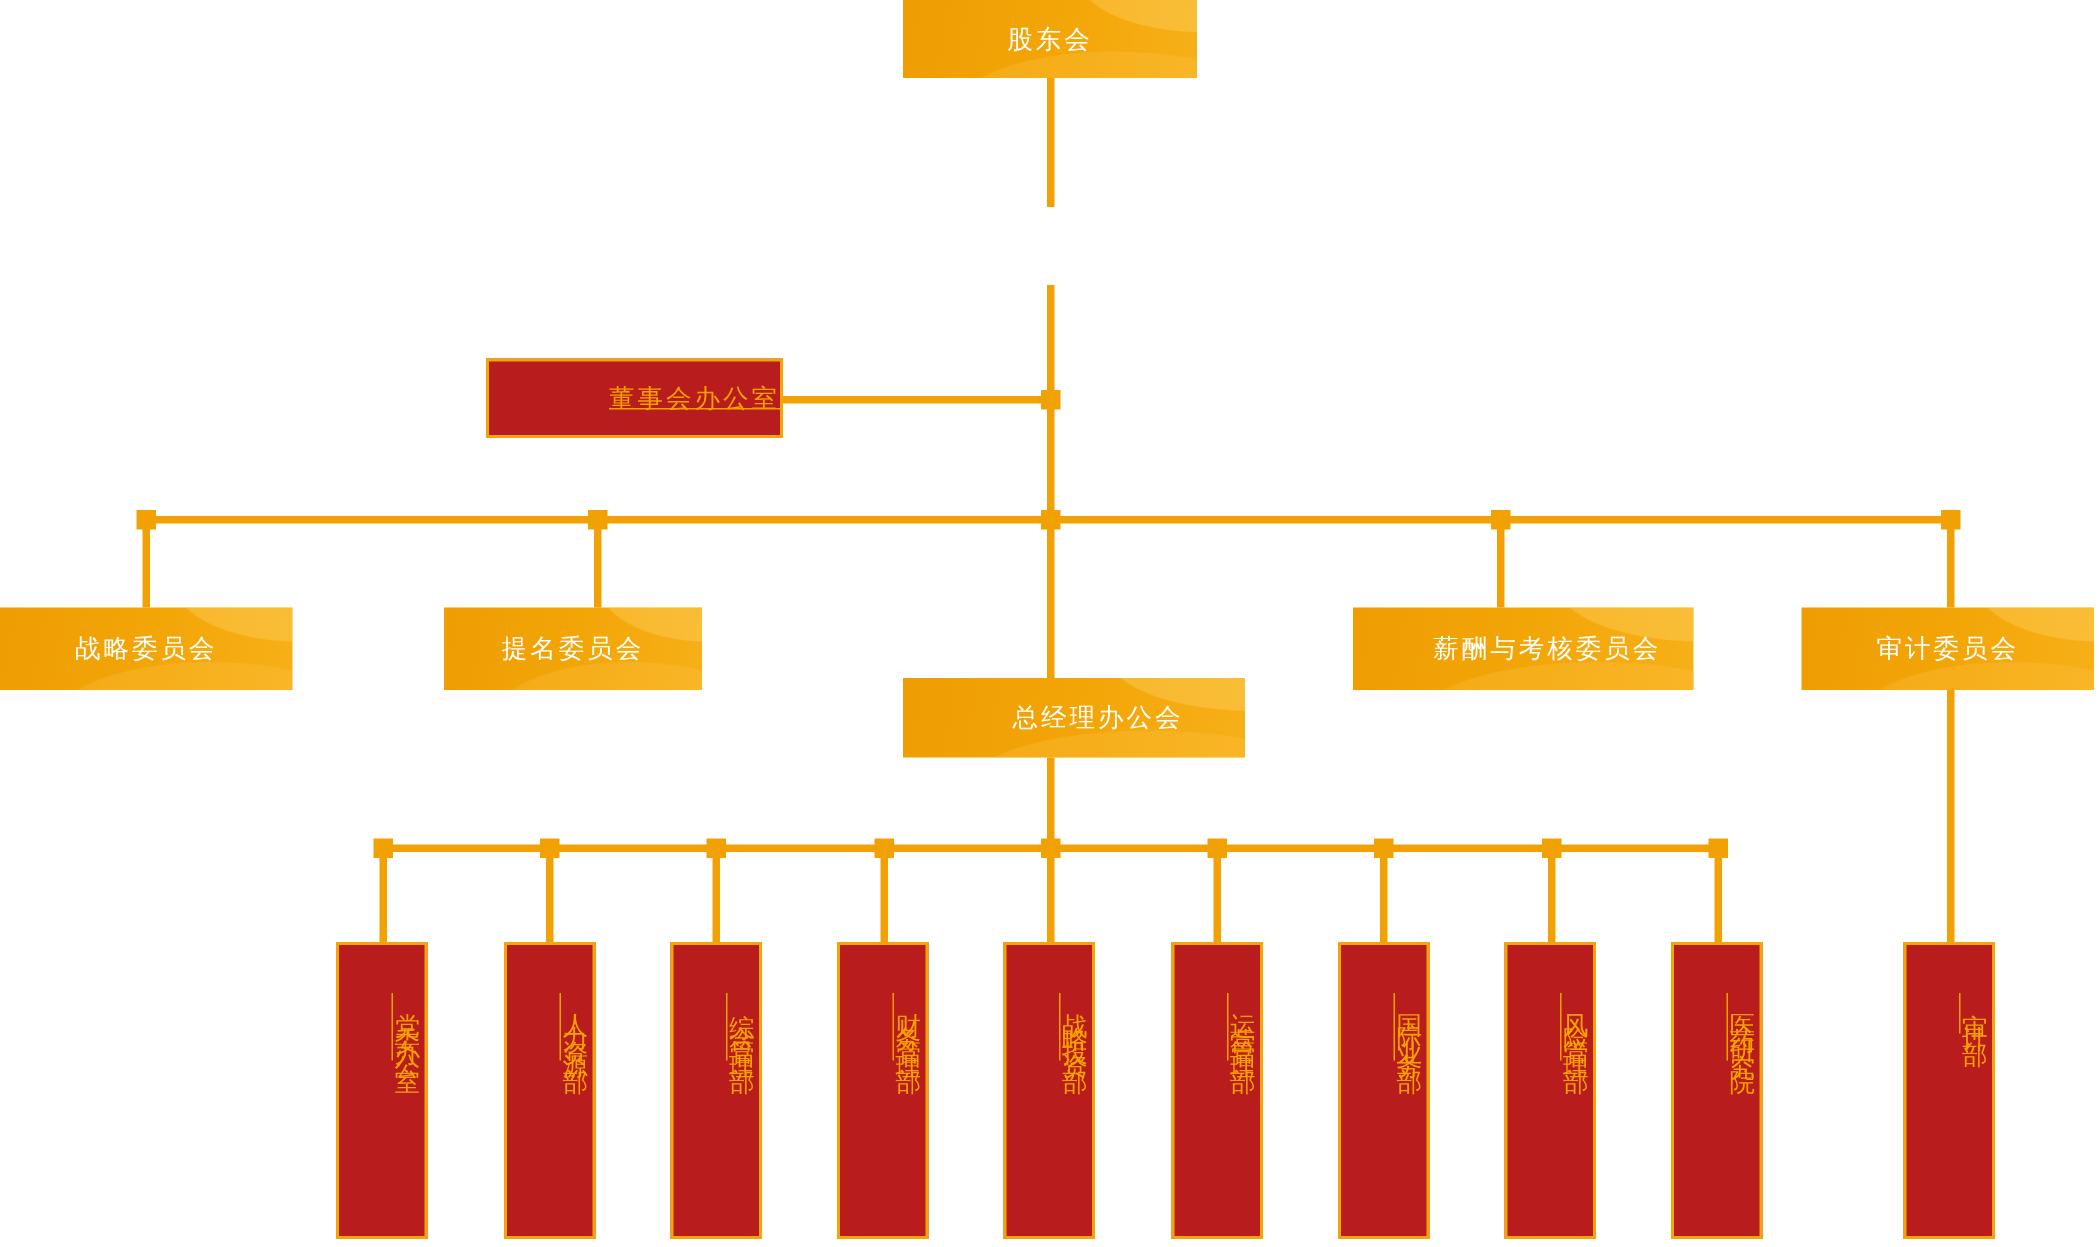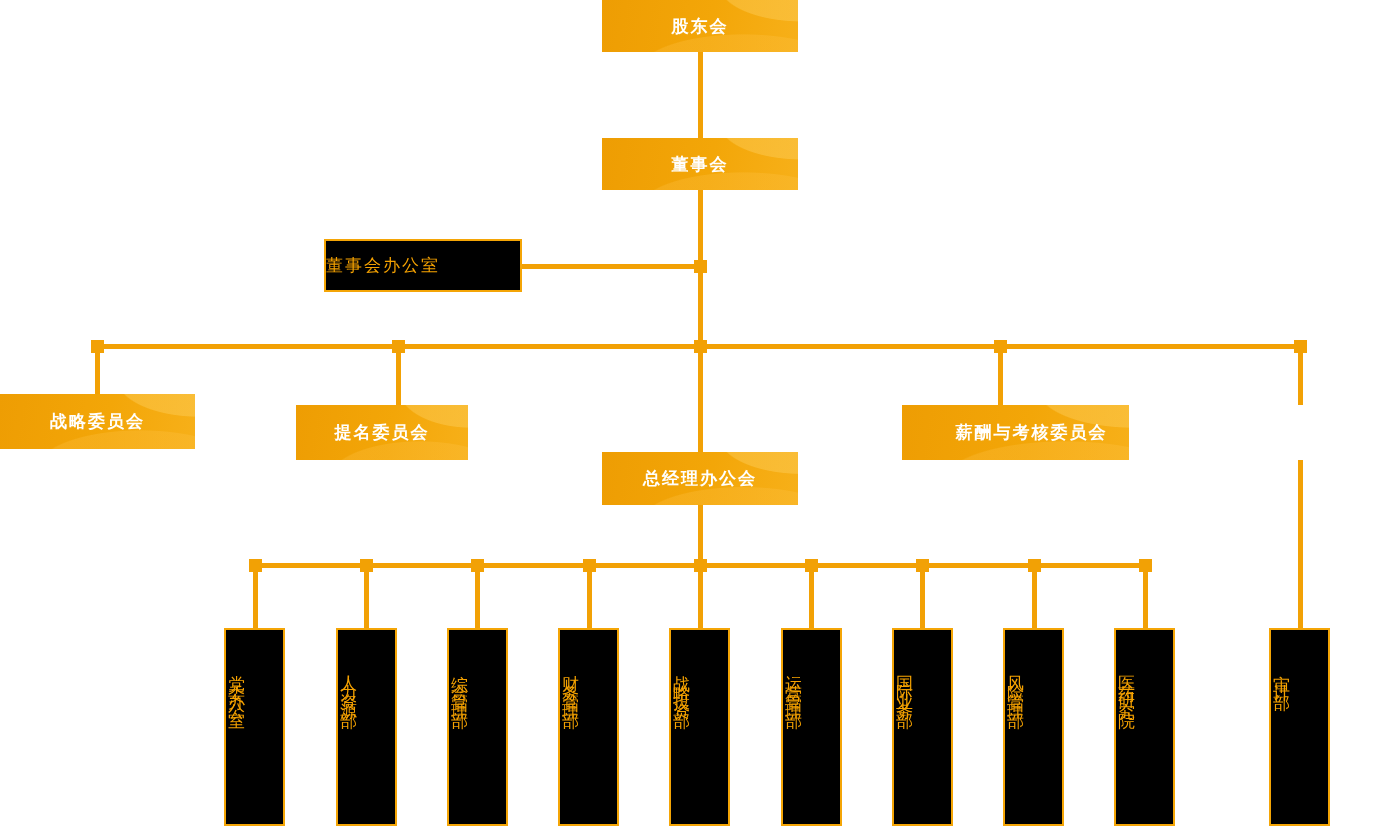--- a/index.html
+++ b/index.html
@@ -20,35 +20,35 @@
     align-items: center;
     justify-content: center;
     color: #ffffff;
     font-size: 17px;
     letter-spacing: 2px;
     background:
       radial-gradient(95% 160% at 102% -30%, rgba(255,212,104,0.38) 44%, rgba(255,212,104,0) 45%),
       radial-gradient(130% 170% at 72% 135%, rgba(255,196,74,0.28) 40%, rgba(255,196,74,0) 41%),
       linear-gradient(100deg, #EE9D03 0%, #F3A608 55%, #F7B019 100%);
     overflow: hidden;
-    font-weight: bold;
   }
 
   
   .outline-node {
     position: absolute;
     box-sizing: border-box;
     border: 2px solid #F4A506;
-    background: #000000;
+    background: #b91c1c;
     color: #F5A201;
     display: flex;
     align-items: center;
-    justify-content: flex-start;
+    justify-content: flex-end;
     font-size: 17px;
     letter-spacing: 2px;
+    text-decoration: underline;
   }
 
   .vert {
     align-items: flex-start;
   }
   .vert .v-label {
     writing-mode: vertical-rl;
     text-orientation: upright;
     letter-spacing: 9px;
     margin-top: 32px;
@@ -110,38 +110,38 @@
   <div class="junction" style="left:693.5px; top:559px;"></div>
   <div class="junction" style="left:804.5px; top:559px;"></div>
   <div class="junction" style="left:915.5px; top:559px;"></div>
   <div class="junction" style="left:1027.5px; top:559px;"></div>
   <div class="junction" style="left:1138.5px; top:559px;"></div>
 
   <div class="node" style="left:602px; top:0; width:196px; height:52px;">
     <span>股东会</span>
   </div>
 
-  <div class="node" style="left:602px; top:138px; width:196px; height:52px;">
-    <span>董事会</span>
-  </div>
 
-  <div class="node" style="left:0; top:394px; width:195px; height:55px;">
+  <div class="node" style="left:0; top:405px; width:195px; height:55px;">
     <span>战略委员会</span>
   </div>
 
   <div class="node" style="left:296px; top:405px; width:172px; height:55px;">
     <span>提名委员会</span>
   </div>
 
   <div class="node" style="left:902px; top:405px; width:195px; height:55px;padding-left:32px;">
     <span>薪酬与考核委员会</span>
   </div>
 
+  <div class="node" style="left:1201px; top:405px; width:195px; height:55px;">
+    <span>审计委员会</span>
+  </div>
 
-  <div class="node" style="left:602px; top:452px; width:196px; height:53px;">
+  <div class="node" style="left:602px; top:452px; width:196px; height:53px;padding-left:32px;">
     <span>总经理办公会</span>
   </div>
 
   <div class="outline-node" style="left:324px; top:239px; width:198px; height:53px;">
     <span>董事会办公室</span>
   </div>
 
   <div class="outline-node vert" style="left:224px; top:628px; width:61px; height:198px;">
     <span class="v-label">党委办公室</span>
   </div>

